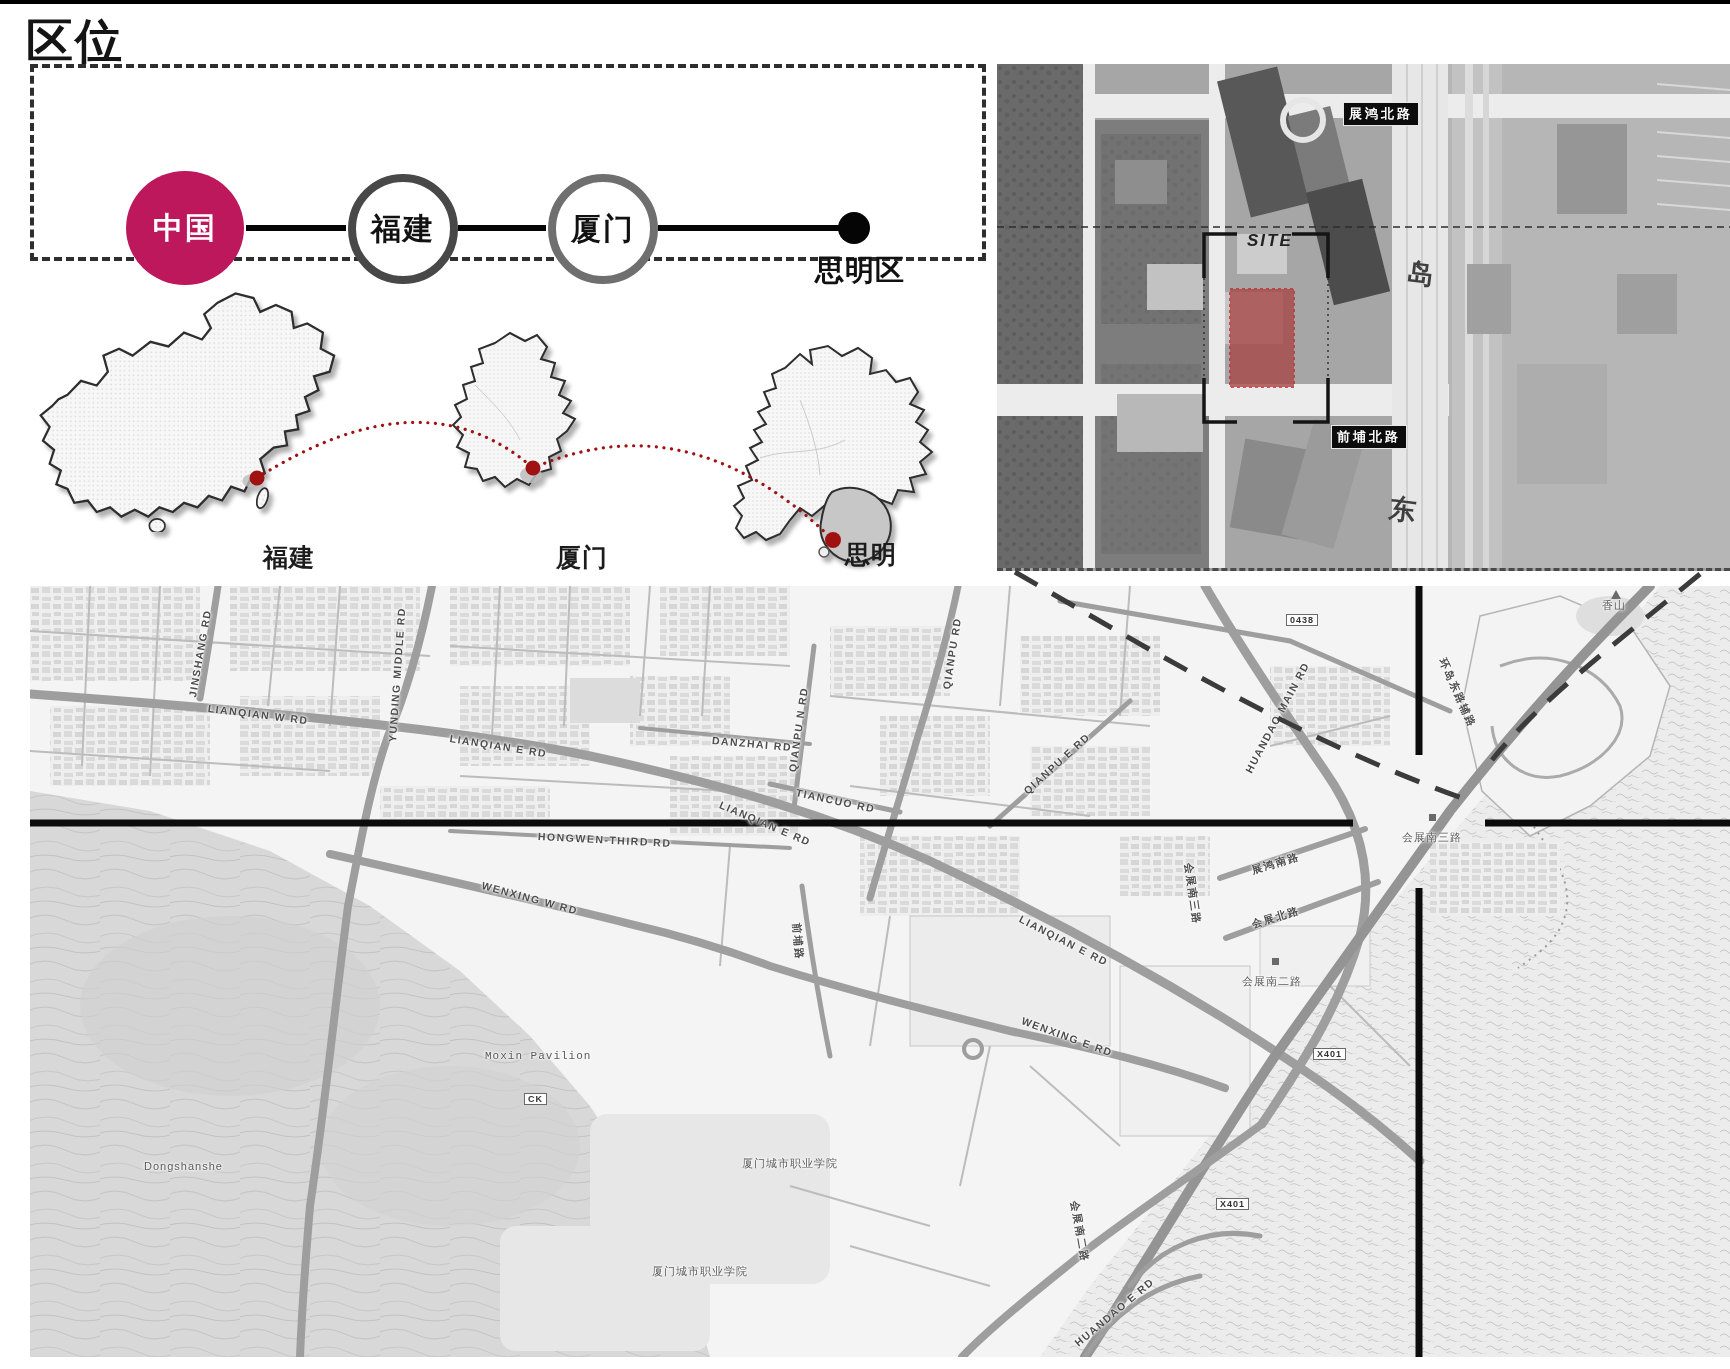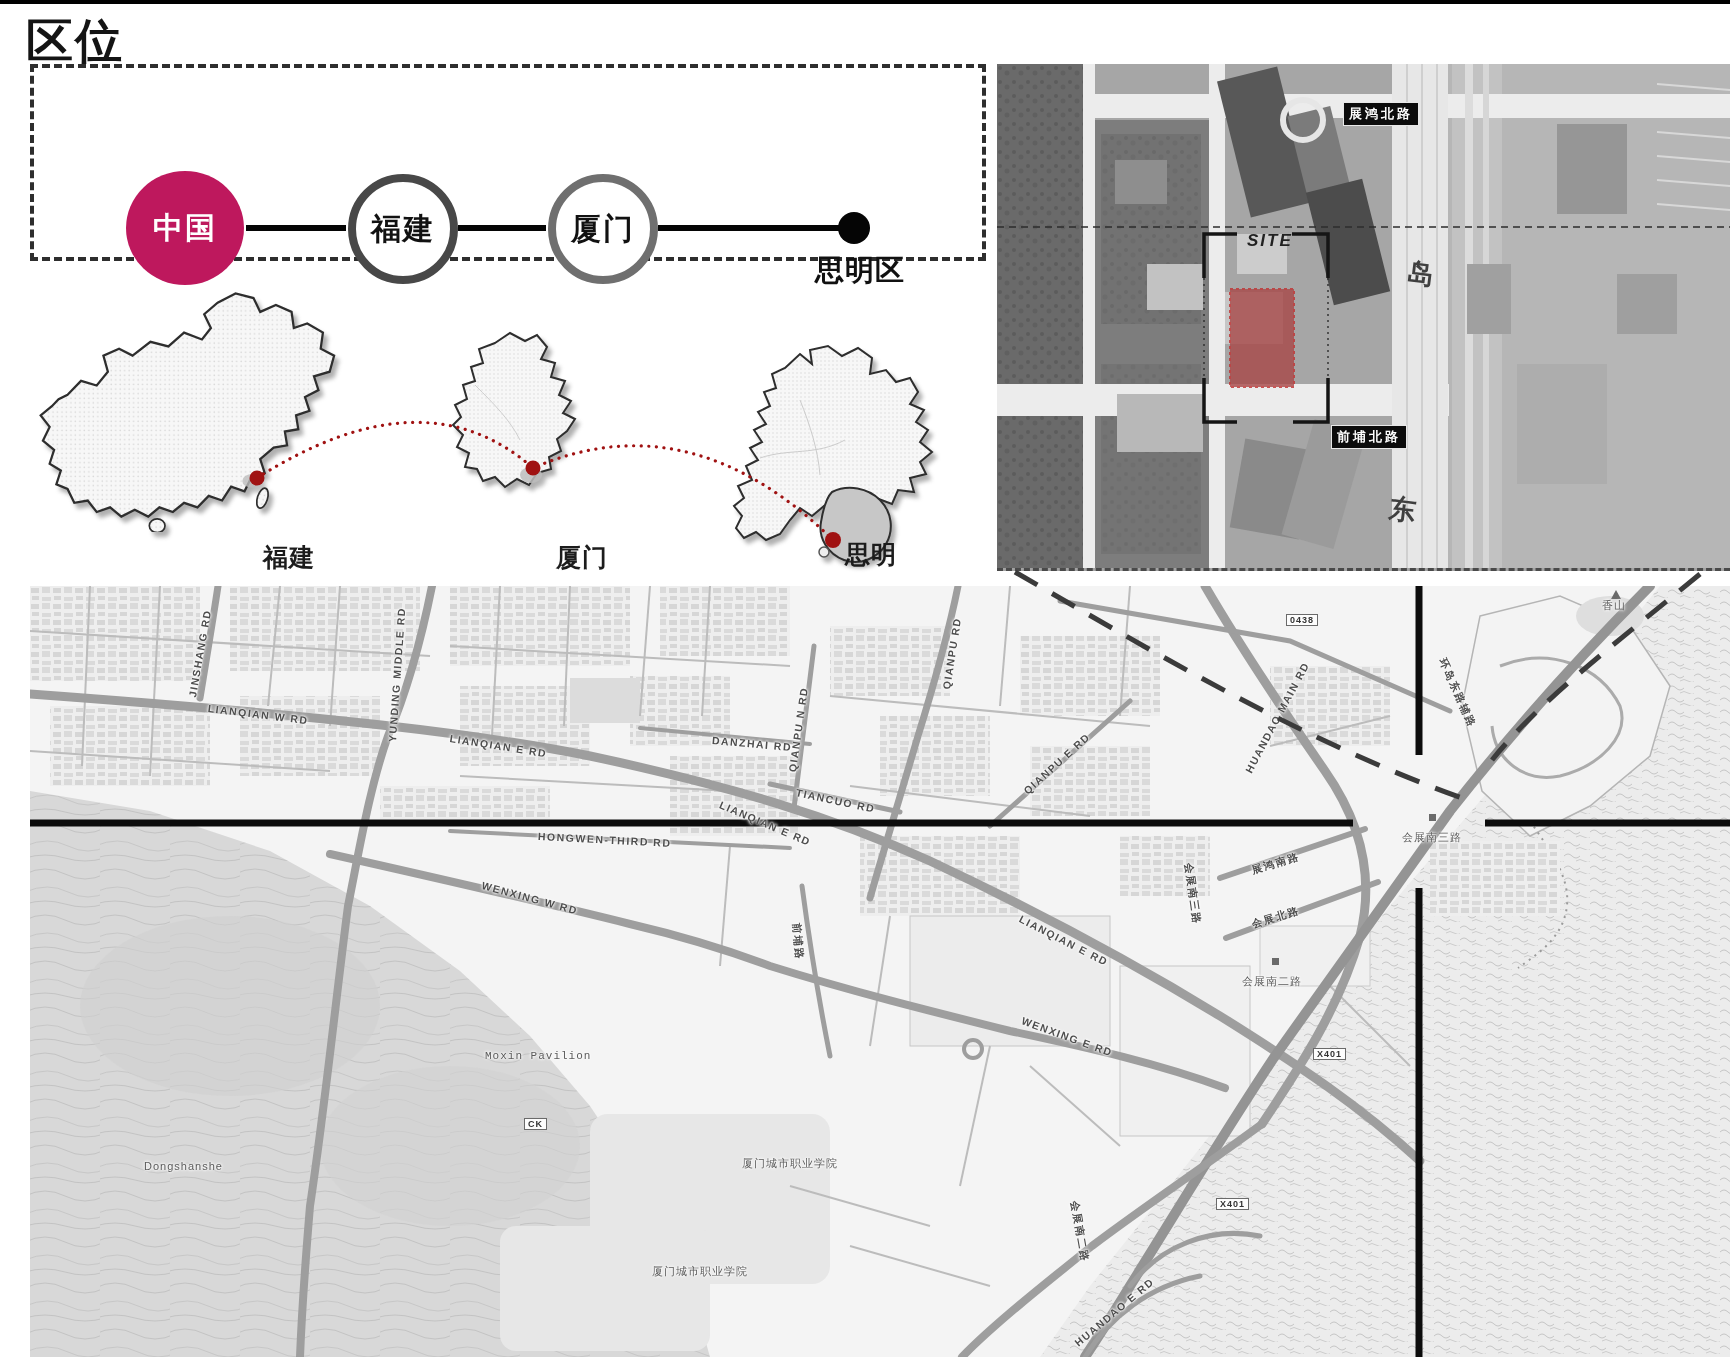--- a/index.html
+++ b/index.html
@@ -331,21 +331,21 @@
       <span class="maplabel poi" style="left: 1212px; top: 388px;">会展南二路</span>
       <span class="maplabel poi" style="left: 1372px; top: 244px;">会展南三路</span>
       <span class="maplabel poi" style="left: 1572px; top: 12px;">香山</span>
       <span class="maplabel poi" style="left: 455px; top: 464px; font-family: Liberation Mono, monospace;">Moxin Pavilion</span>
       <span class="maplabel poi" style="left: 114px; top: 574px;">Dongshanshe</span>
       <span class="maplabel poi" style="left: 712px; top: 570px;">厦门城市职业学院</span>
       <span class="maplabel poi" style="left: 622px; top: 678px;">厦门城市职业学院</span>
       <span class="maplabel badge" style="left: 1256px; top: 28px;">0438</span>
       <span class="maplabel badge" style="left: 1283px; top: 462px;">X401</span>
       <span class="maplabel badge" style="left: 1186px; top: 612px;">X401</span>
-      <span class="maplabel badge" style="left: 494px; top: 532px;">CK</span>
+      <span class="maplabel badge" style="left: 494px; top: 507px;">CK</span>
     </div>
 
   <svg id="overlay" class="abs" width="1730" height="1369" viewBox="0 0 1730 1369">
     <path d="M257,478 Q424,372 533,468 Q690,400 833,540" fill="none" stroke="#a01212" stroke-width="3.2" stroke-linecap="round" stroke-dasharray="0.1 7.5"></path>
     <circle cx="257" cy="478" r="7.5" fill="#a01212"></circle>
     <circle cx="533" cy="468" r="7.5" fill="#a01212"></circle>
     <circle cx="833" cy="540" r="8" fill="#a01212"></circle>
     <g stroke="#3b3b3b" stroke-width="5" stroke-dasharray="26 17" fill="none">
       <path d="M1015,572 C1150,650 1300,740 1462,798"></path>
       <path d="M1700,574 C1620,640 1540,700 1492,760"></path>

